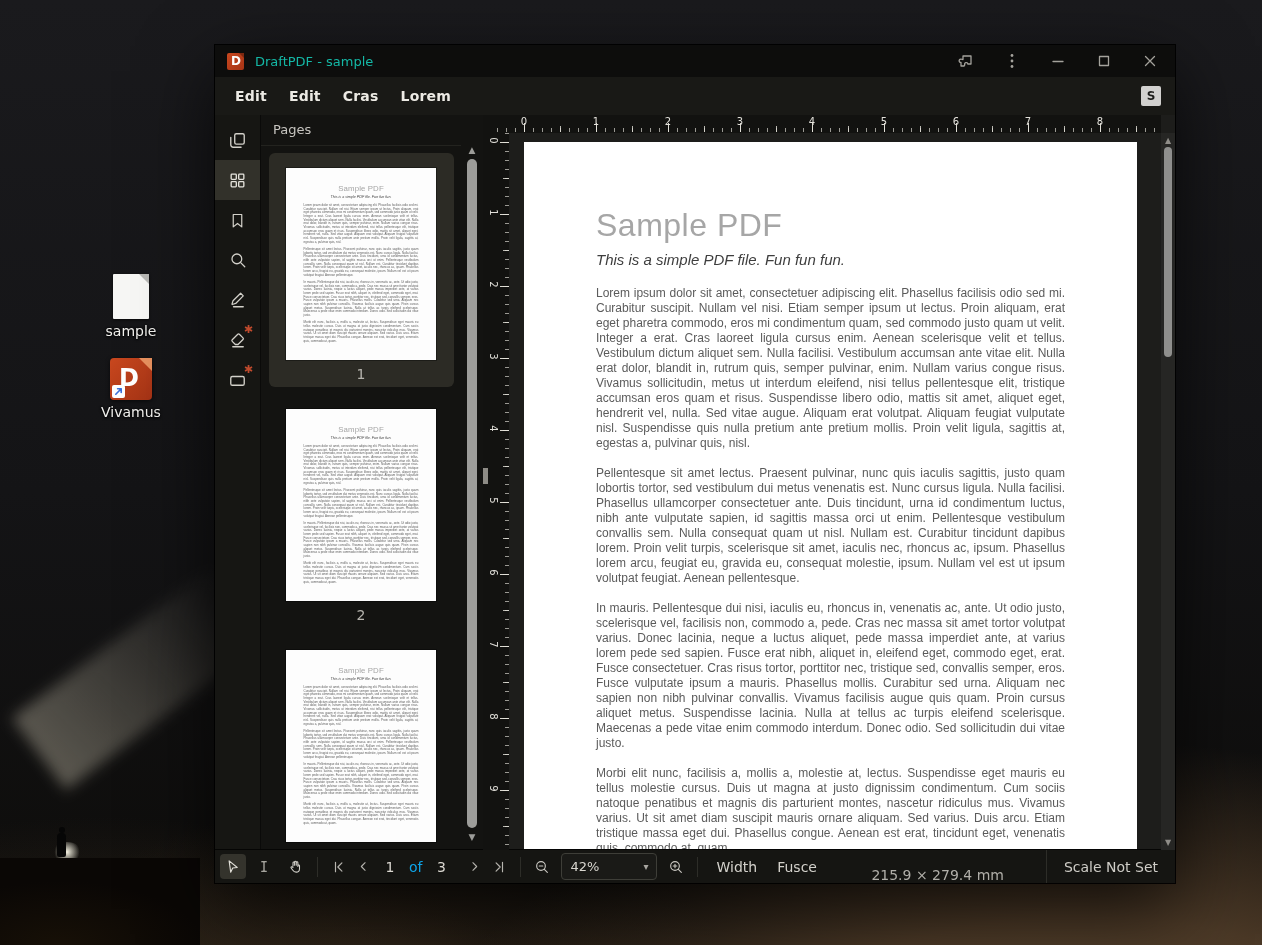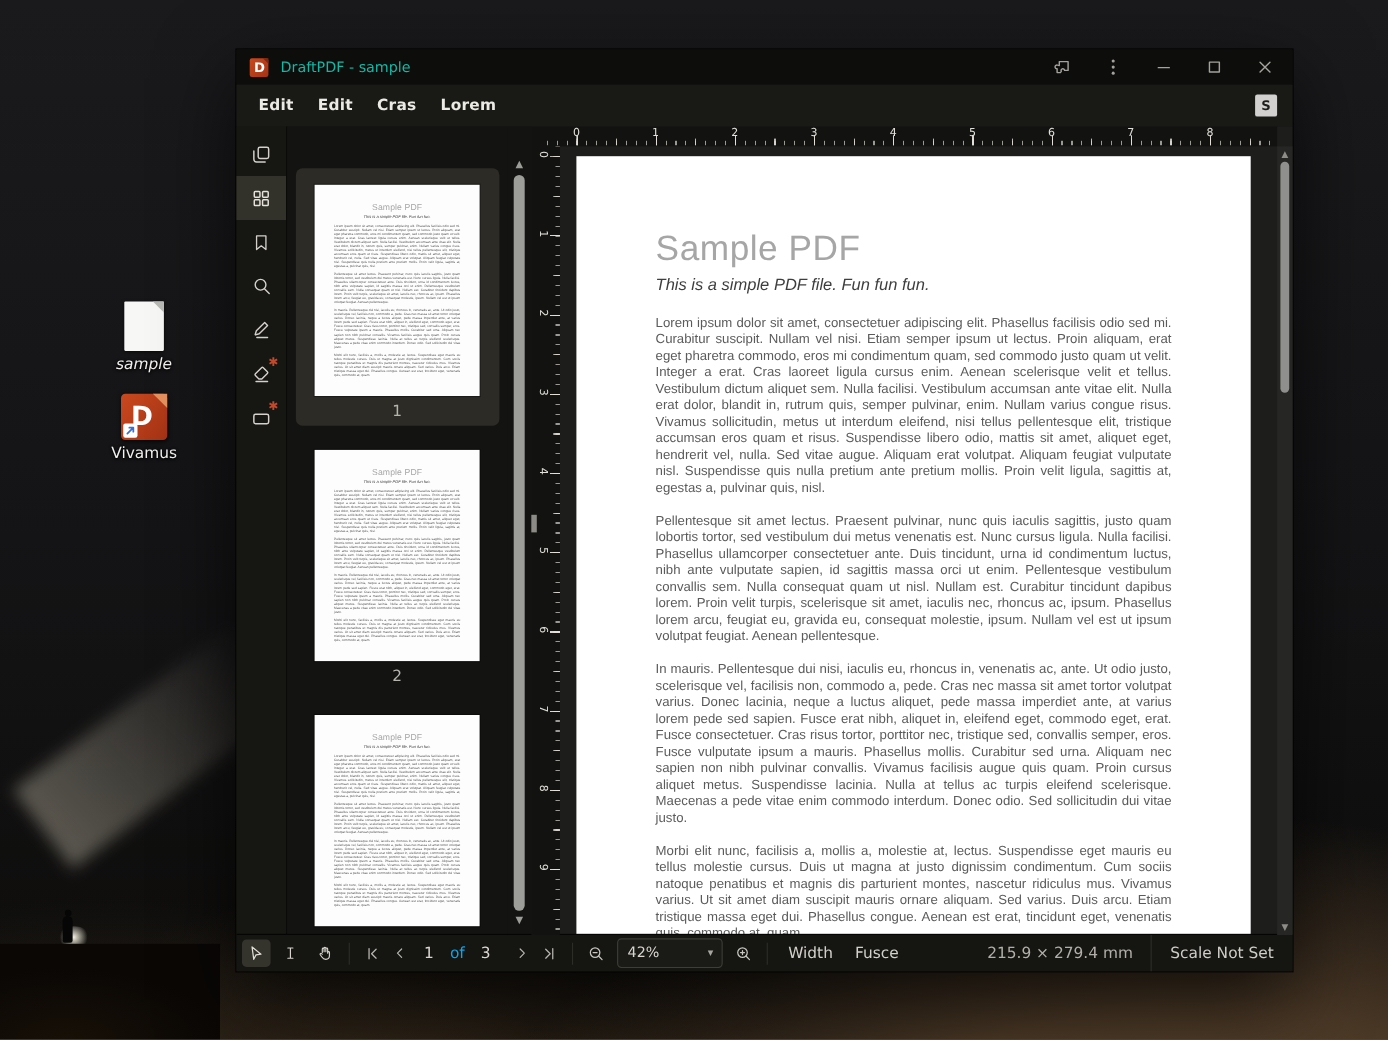--- a/index.html
+++ b/index.html
@@ -103,35 +103,35 @@
   .sb-tool.active{background:#34332c;}
   .sb-sep{width:1px;height:20px;background:#2d2d28;margin:0 9px;}
   .sb-nav{width:24px;height:24px;display:flex;align-items:center;justify-content:center;color:#b7b5af;}
   .sb-pagenum{min-width:30px;text-align:center;font-size:14px;color:#dbd8d1;}
   .sb-of{margin:0 4px;font-size:14px;color:#0ea5e9;}
   .zoom-box{width:94px;height:25px;margin:0 7px;border:1px solid #3e3e38;border-radius:4px;background:#1a1a17;
     display:flex;align-items:center;font-size:13px;color:#d9d7d0;}
   .zoom-box .val{padding-left:9px;flex:1;}
   .zoom-box .chev{padding-right:7px;color:#a8a6a0;font-size:10px;}
   .sb-fit{margin:0 10px;font-size:14px;color:#d3d1cb;}
-  .sb-right{margin-left:auto;display:flex;align-items:center;height:100%;}
+  .sb-right{margin-left:auto;display:flex;align-items:flex-end;height:100%;gap:26px;}
   .sb-dims{font-size:14px;color:#b1afa9;padding-right:16px;}
   .sb-scale{font-size:14px;color:#cfcdc7;padding:0 17px;border-left:1px solid #2d2d28;height:100%;display:flex;align-items:center;}
   svg{stroke-linecap:round;stroke-linejoin:round;}
 </style>
 </head>
 <body>
 
 <div class="beam"></div>
 <div class="beam-src"></div>
 <div class="rock"></div>
 <div class="person"></div>
 <div class="person-head"></div>
 
-<div class="desk-icon" style="left:89px;top:274px;font-style:italic;">
+<div class="desk-icon" style="left:89px;top:274px;">
   <div class="doc-glyph"></div>
   <div class="lbl">sample</div>
 </div>
 <div class="desk-icon" style="left:89px;top:358px;">
   <div class="app-glyph">
     <span class="d">D</span>
     <span class="shortcut-badge">
       <svg width="9" height="9" viewBox="0 0 10 10" fill="none" stroke="#3a6fd8" stroke-width="1.8">
           <path d="M2 8L8 2M4 2h4v4"></path>
         </svg>
@@ -229,20 +229,21 @@
       </div>
       <div class="rail-item" style="top:245px;">
         <svg width="19" height="19" viewBox="0 0 24 24" fill="none" stroke="#d3d1ca" stroke-width="1.7">
             <rect x="3.5" y="7" width="17" height="11" rx="2"></rect>
           </svg>
         <span class="badge">✱</span>
       </div>
     </div>
 
     <div class="pages-panel">
+      <div class="pp-header">Pages</div>
       <div class="pp-list">
         <div class="thumb selected">
           <div class="thumb-page">
               <div class="thumb-scale">
                 <div class="page-content">
             <div class="doc-title">Sample PDF</div>
             <div class="doc-subtitle">This is a simple PDF file. Fun fun fun.</div>
             <p>Lorem ipsum dolor sit amet, consectetuer adipiscing elit. Phasellus facilisis odio sed mi. Curabitur suscipit. Nullam vel nisi. Etiam semper ipsum ut lectus. Proin aliquam, erat eget pharetra commodo, eros mi condimentum quam, sed commodo justo quam ut velit. Integer a erat. Cras laoreet ligula cursus enim. Aenean scelerisque velit et tellus. Vestibulum dictum aliquet sem. Nulla facilisi. Vestibulum accumsan ante vitae elit. Nulla erat dolor, blandit in, rutrum quis, semper pulvinar, enim. Nullam varius congue risus. Vivamus sollicitudin, metus ut interdum eleifend, nisi tellus pellentesque elit, tristique accumsan eros quam et risus. Suspendisse libero odio, mattis sit amet, aliquet eget, hendrerit vel, nulla. Sed vitae augue. Aliquam erat volutpat. Aliquam feugiat vulputate nisl. Suspendisse quis nulla pretium ante pretium mollis. Proin velit ligula, sagittis at, egestas a, pulvinar quis, nisl.</p>
                   <p>Pellentesque sit amet lectus. Praesent pulvinar, nunc quis iaculis sagittis, justo quam lobortis tortor, sed vestibulum dui metus venenatis est. Nunc cursus ligula. Nulla facilisi. Phasellus ullamcorper consectetuer ante. Duis tincidunt, urna id condimentum luctus, nibh ante vulputate sapien, id sagittis massa orci ut enim. Pellentesque vestibulum convallis sem. Nulla consequat quam ut nisl. Nullam est. Curabitur tincidunt dapibus lorem. Proin velit turpis, scelerisque sit amet, iaculis nec, rhoncus ac, ipsum. Phasellus lorem arcu, feugiat eu, gravida eu, consequat molestie, ipsum. Nullam vel est ut ipsum volutpat feugiat. Aenean pellentesque.</p>
             <p>In mauris. Pellentesque dui nisi, iaculis eu, rhoncus in, venenatis ac, ante. Ut odio justo, scelerisque vel, facilisis non, commodo a, pede. Cras nec massa sit amet tortor volutpat varius. Donec lacinia, neque a luctus aliquet, pede massa imperdiet ante, at varius lorem pede sed sapien. Fusce erat nibh, aliquet in, eleifend eget, commodo eget, erat. Fusce consectetuer. Cras risus tortor, porttitor nec, tristique sed, convallis semper, eros. Fusce vulputate ipsum a mauris. Phasellus mollis. Curabitur sed urna. Aliquam nec sapien non nibh pulvinar convallis. Vivamus facilisis augue quis quam. Proin cursus aliquet metus. Suspendisse lacinia. Nulla at tellus ac turpis eleifend scelerisque. Maecenas a pede vitae enim commodo interdum. Donec odio. Sed sollicitudin dui vitae justo.</p>

